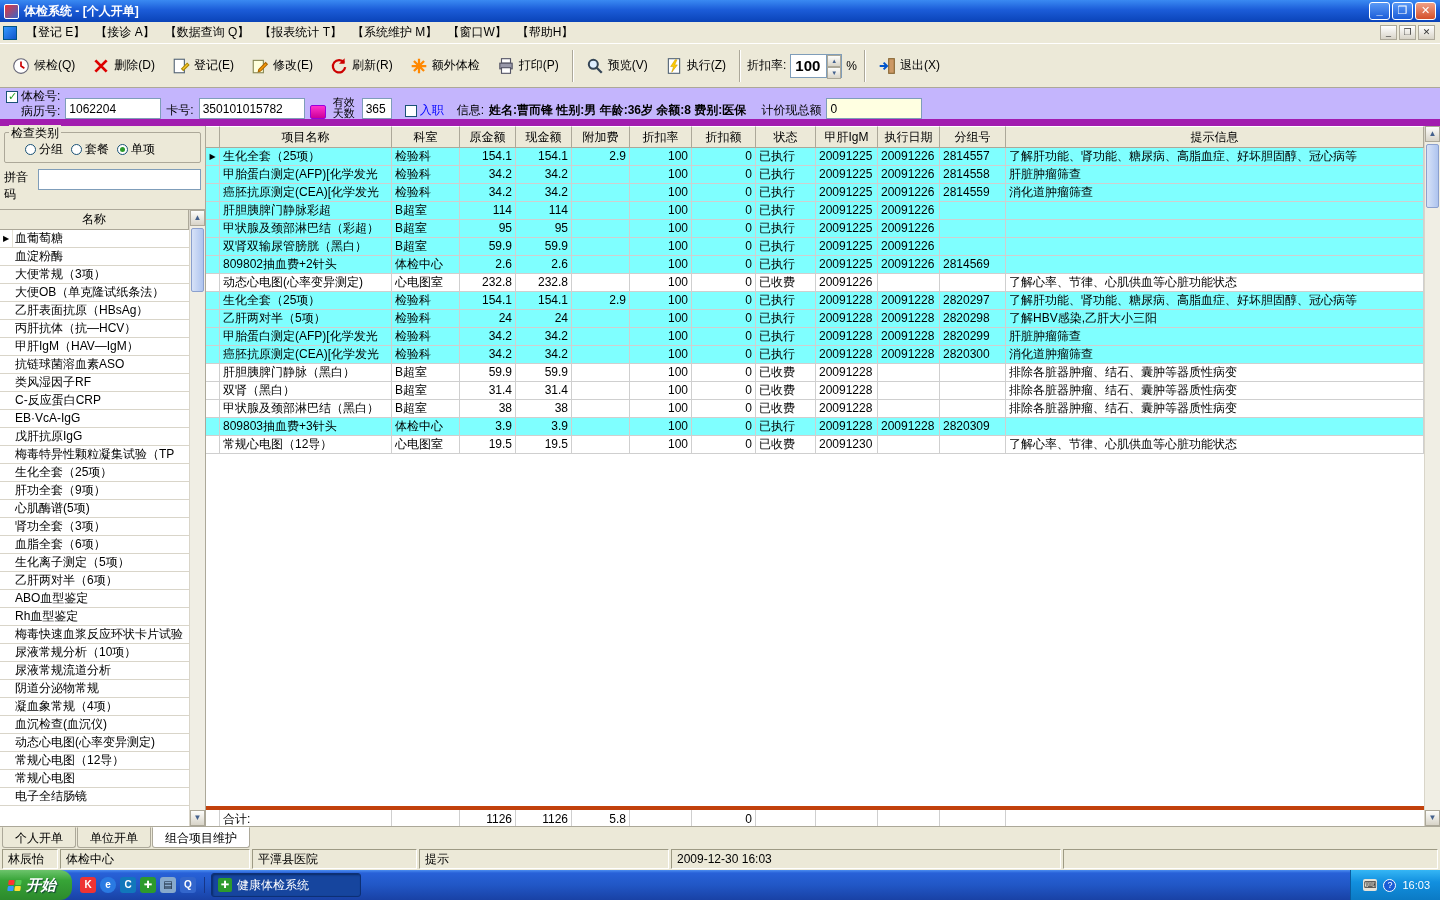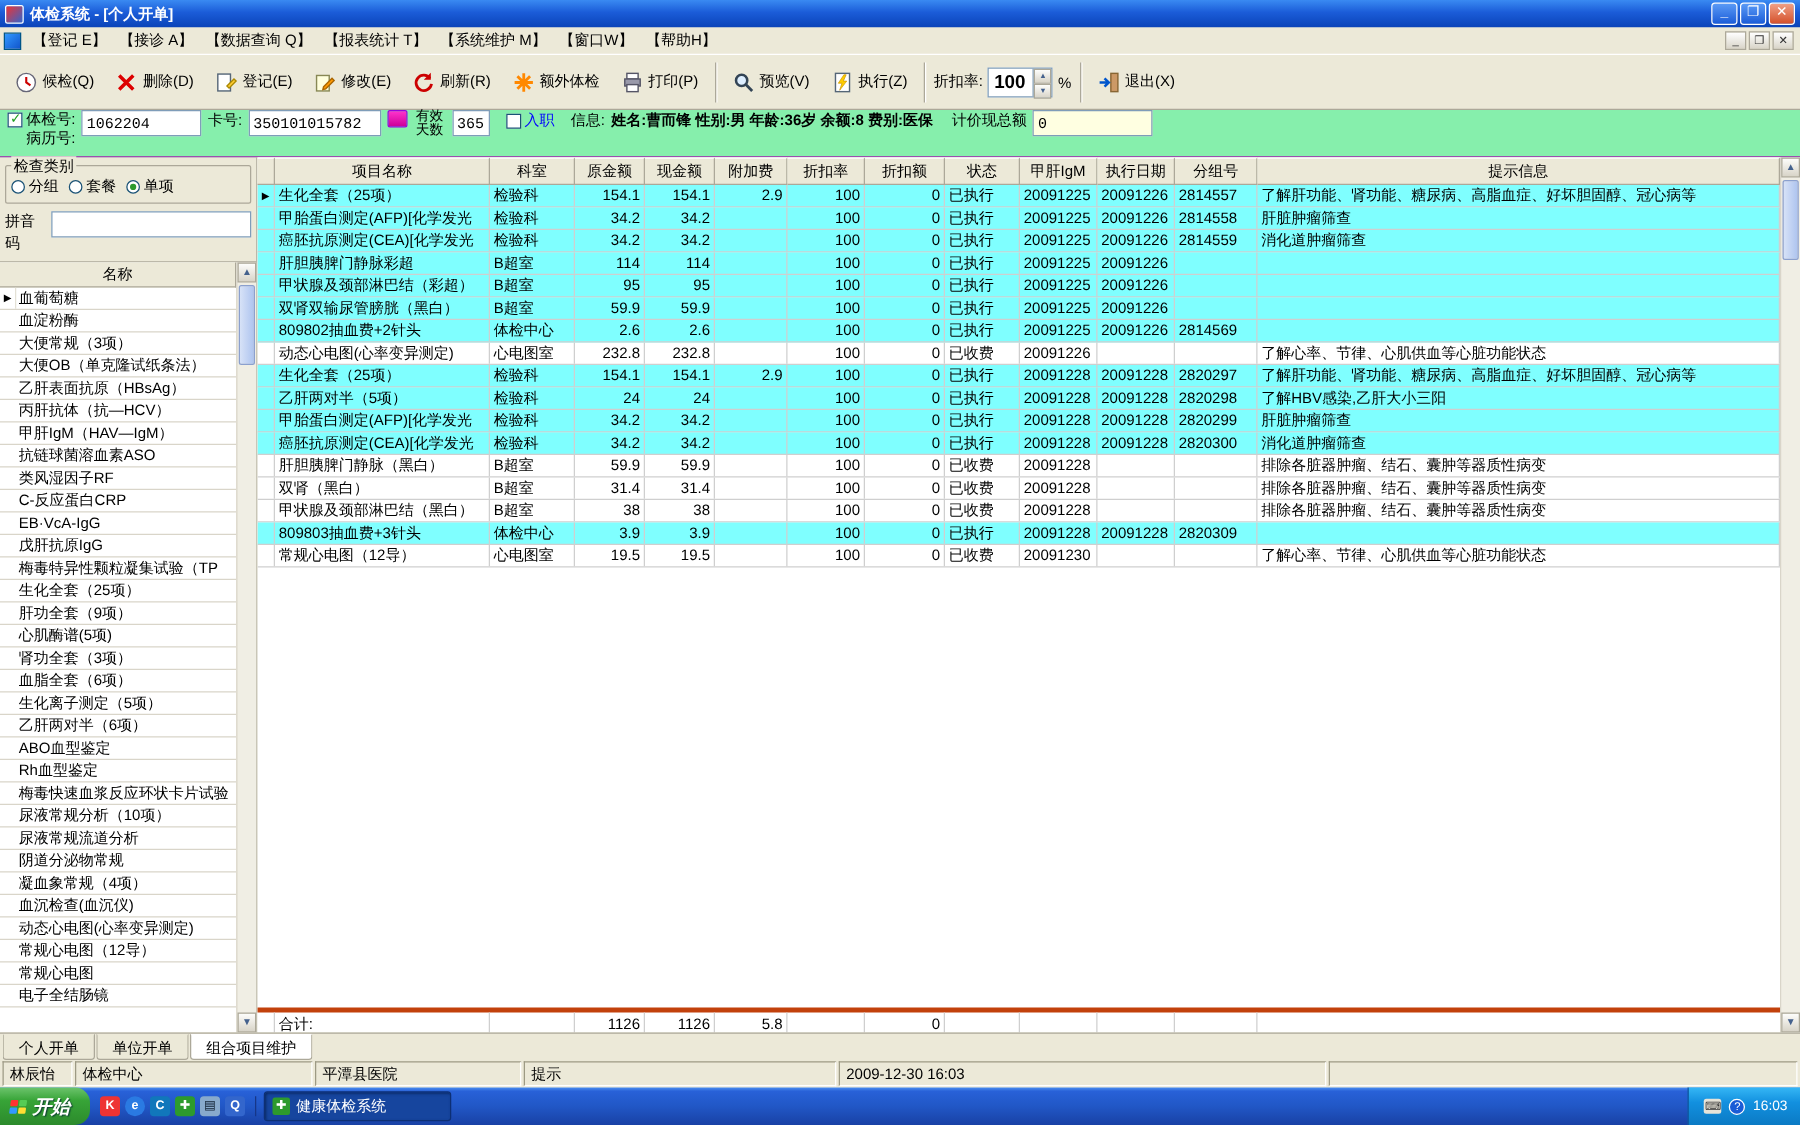--- a/index.html
+++ b/index.html
@@ -25,38 +25,38 @@
   .tb-btn{display:flex;align-items:center;gap:4px;padding:6px 7px;border:1px solid transparent;border-radius:2px;cursor:default;white-space:nowrap}
   .tb-btn svg{width:18px;height:18px;flex:0 0 auto}
   .tb-sep{width:1px;height:32px;background:#aca899;margin:0 4px;box-shadow:1px 0 0 #fff}
   .discount{display:flex;align-items:center;gap:4px;margin:0 2px}
   .spinbox{width:52px;height:24px;border:1px solid #7f9db9;background:#fff;display:flex;align-items:stretch}
   .spin-val{flex:1;font-weight:bold;font-size:15px;line-height:22px;padding-left:4px}
   .spin-btns{width:15px;display:flex;flex-direction:column;border-left:1px solid #7f9db9}
   .sb{flex:1;font-size:6px;line-height:10px;text-align:center;background:linear-gradient(#fdfdfb,#d8d4c8);border:1px solid #aca899;color:#44618d}
 
   
-  .formbar{height:38px;display:flex;align-items:flex-start;padding:0 6px;gap:5px;border-bottom:1px solid #a21caf;background:#86efac;flex:0 0 auto;white-space:nowrap}
+  .formbar{height:38px;display:flex;align-items:flex-end;padding:0 6px;gap:5px;border-bottom:7px solid #a21caf;background:#c4b5fd;flex:0 0 auto;white-space:nowrap}
   .stack{display:flex;flex-direction:column;line-height:15px}
   .stack .lrow{display:flex;align-items:center;gap:3px}
   .checkbox{width:12px;height:12px;border:1px solid #1a5276;background:#fff;display:inline-block;position:relative;flex:0 0 auto}
   .checkbox.checked::after{content:"✓";color:#21a121;font-size:11px;font-weight:bold;position:absolute;top:-3px;left:1px}
-  .input{border:1px solid #7f9db9;background:#fff;height:21px;padding:0 3px;font-size:12px;font-family:Liberation Mono, monospace}
+  .input{border:1px solid #7f9db9;background:#fff;height:21px;padding:0 3px;font-size:12px;font-family:Liberation Sans, sans-serif}
   .card-icon{width:16px;height:14px;background:linear-gradient(#f3c,#c09);border:1px solid #90d;border-radius:2px;display:inline-block}
   .two-line{font-size:11px;line-height:11px;text-align:center}
   .blue-label{color:#00f;font-weight:normal}
   .bold{font-weight:bold}
   .yellow{background:#FFFFE1}
 
   
   .main{flex:1;display:flex;min-height:0}
 
   
   .sidebar{width:206px;border-right:1px solid #aca899;display:flex;flex-direction:column;background:#ECE9D8;flex:0 0 auto}
-  .cat-box{margin:6px 4px 2px;border:1px solid #aca899;border-radius:2px;position:relative;padding:8px 4px 4px;display:flex;gap:8px;align-items:center}
+  .cat-box{margin:6px 4px 2px;border:1px solid #aca899;border-radius:2px;position:relative;padding:8px 20px 4px;display:flex;gap:8px;align-items:center}
   .cat-title{position:absolute;top:-8px;left:4px;background:#ECE9D8;padding:0 2px}
   .radio-item{display:flex;align-items:center;gap:3px}
   .radio{width:11px;height:11px;border:1px solid #1a5276;border-radius:50%;background:#fff;position:relative;flex:0 0 auto}
   .radio.sel::after{content:"";position:absolute;inset:2px;background:#2d9a2d;border-radius:50%}
   .pinyin-row{display:flex;align-items:flex-start;gap:4px;margin:4px 4px}
   .listzone{flex:1;display:flex;min-height:0;margin:2px 0 0 0;border-top:1px solid #aca899}
   .listcol{flex:1;display:flex;flex-direction:column;min-width:0;background:#fff}
   .list-header{height:20px;background:#ECE9D8;border-bottom:1px solid #aca899;border-right:1px solid #aca899;text-align:center;line-height:19px;flex:0 0 auto}
   .list{flex:1;overflow:hidden}
   .list-row{display:flex;height:18px;line-height:17px;border-bottom:1px solid #d9d5c9;align-items:center}

